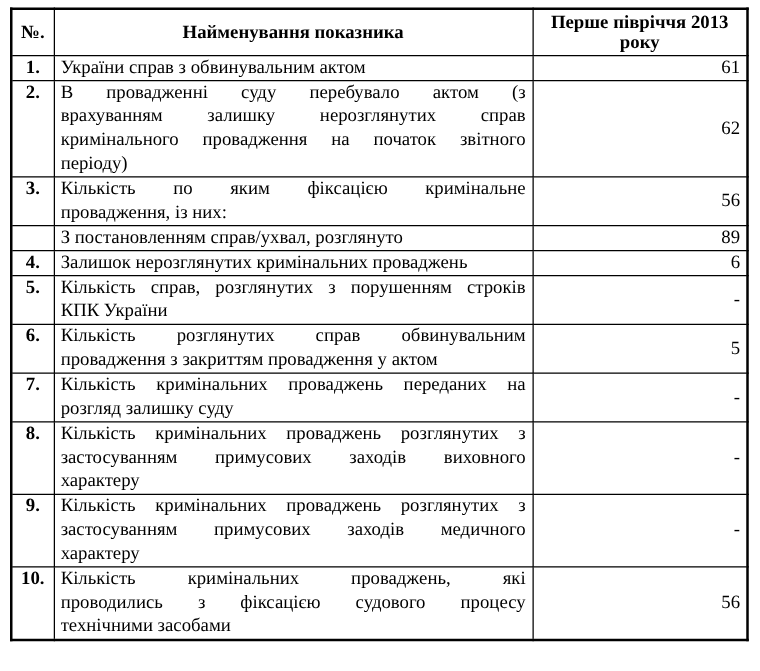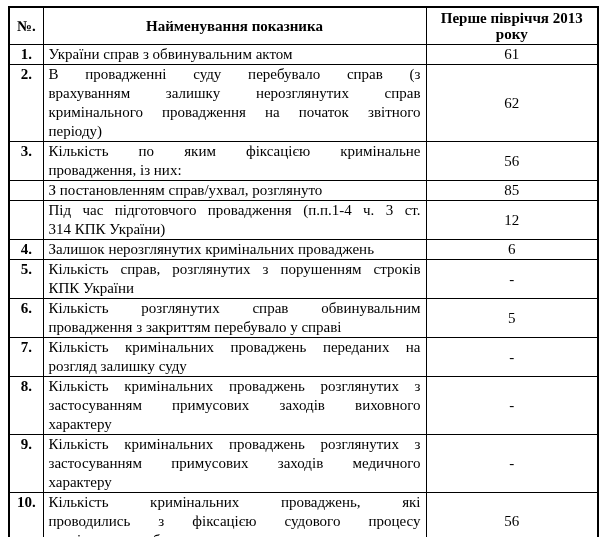--- a/index.html
+++ b/index.html
@@ -38,21 +38,21 @@
   }
   th.period {
     white-space: pre-line;
   }
   td.num {
     font-weight: bold;
     text-align: center;
     padding: 0 2px;
   }
   td.val {
-    text-align: center;
+    text-align: right;
     vertical-align: middle;
   }
   td.ind .jline {
     text-align: justify;
     text-align-last: justify;
   }
   td.ind .jline.last {
     text-align: right;
     text-align-last: left;
   }
@@ -77,66 +77,58 @@
     </thead>
     <tbody>
       <tr>
         <td class="num">1.</td>
         <td class="ind">України справ з обвинувальним актом</td>
         <td class="val">61</td>
       </tr>
       <tr>
         <td class="num">2.</td>
         <td class="ind">
-            <div class="jline">В провадженні суду перебувало справ (з</div>
+            <div class="jline">В провадженні суду перебувало актом (з</div>
             <div class="jline">врахуванням залишку нерозглянутих справ</div>
             <div class="jline">кримінального провадження на початок звітного</div>
             <div class="jline last">періоду)</div>
           </td>
         <td class="val">62</td>
       </tr>
       <tr>
         <td class="num">3.</td>
         <td class="ind">
             <div class="jline">Кількість по яким фіксацією кримінальне</div>
             <div class="jline last">провадження, із них:</div>
           </td>
         <td class="val">56</td>
       </tr>
       <tr>
         <td class="num"></td>
         <td class="ind">З постановленням справ/ухвал, розглянуто</td>
-        <td class="val">85</td>
-      </tr>
-      <tr>
-        <td class="num"></td>
-        <td class="ind">
-            <div class="jline">Під час підготовчого провадження (п.п.1-4 ч. 3 ст.</div>
-            <div class="jline last">314 КПК України)</div>
-          </td>
-        <td class="val">12</td>
+        <td class="val">89</td>
       </tr>
       <tr>
         <td class="num">4.</td>
         <td class="ind">Залишок нерозглянутих кримінальних проваджень</td>
         <td class="val">6</td>
       </tr>
       <tr>
         <td class="num">5.</td>
         <td class="ind">
             <div class="jline">Кількість справ, розглянутих з порушенням строків</div>
             <div class="jline last">КПК України</div>
           </td>
         <td class="val">-</td>
       </tr>
       <tr>
         <td class="num">6.</td>
         <td class="ind">
             <div class="jline">Кількість розглянутих справ обвинувальним</div>
-            <div class="jline last">провадження з закриттям перебувало у справі</div>
+            <div class="jline last">провадження з закриттям провадження у актом</div>
           </td>
         <td class="val">5</td>
       </tr>
       <tr>
         <td class="num">7.</td>
         <td class="ind">
             <div class="jline">Кількість кримінальних проваджень переданих на</div>
             <div class="jline last">розгляд залишку суду</div>
           </td>
         <td class="val">-</td>

